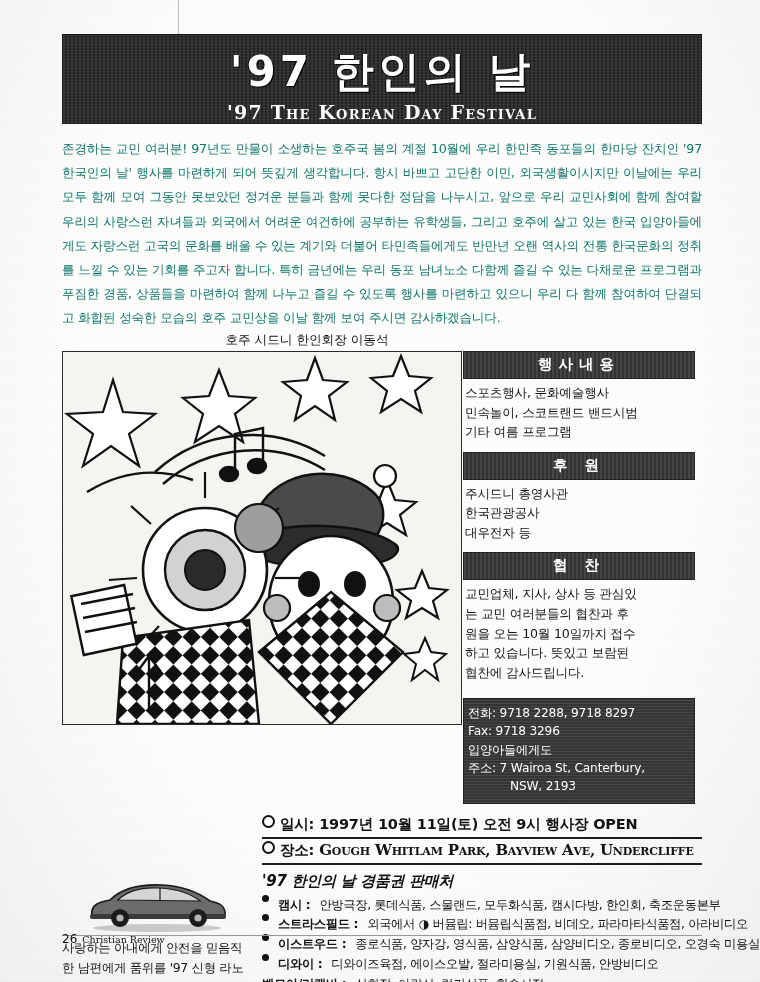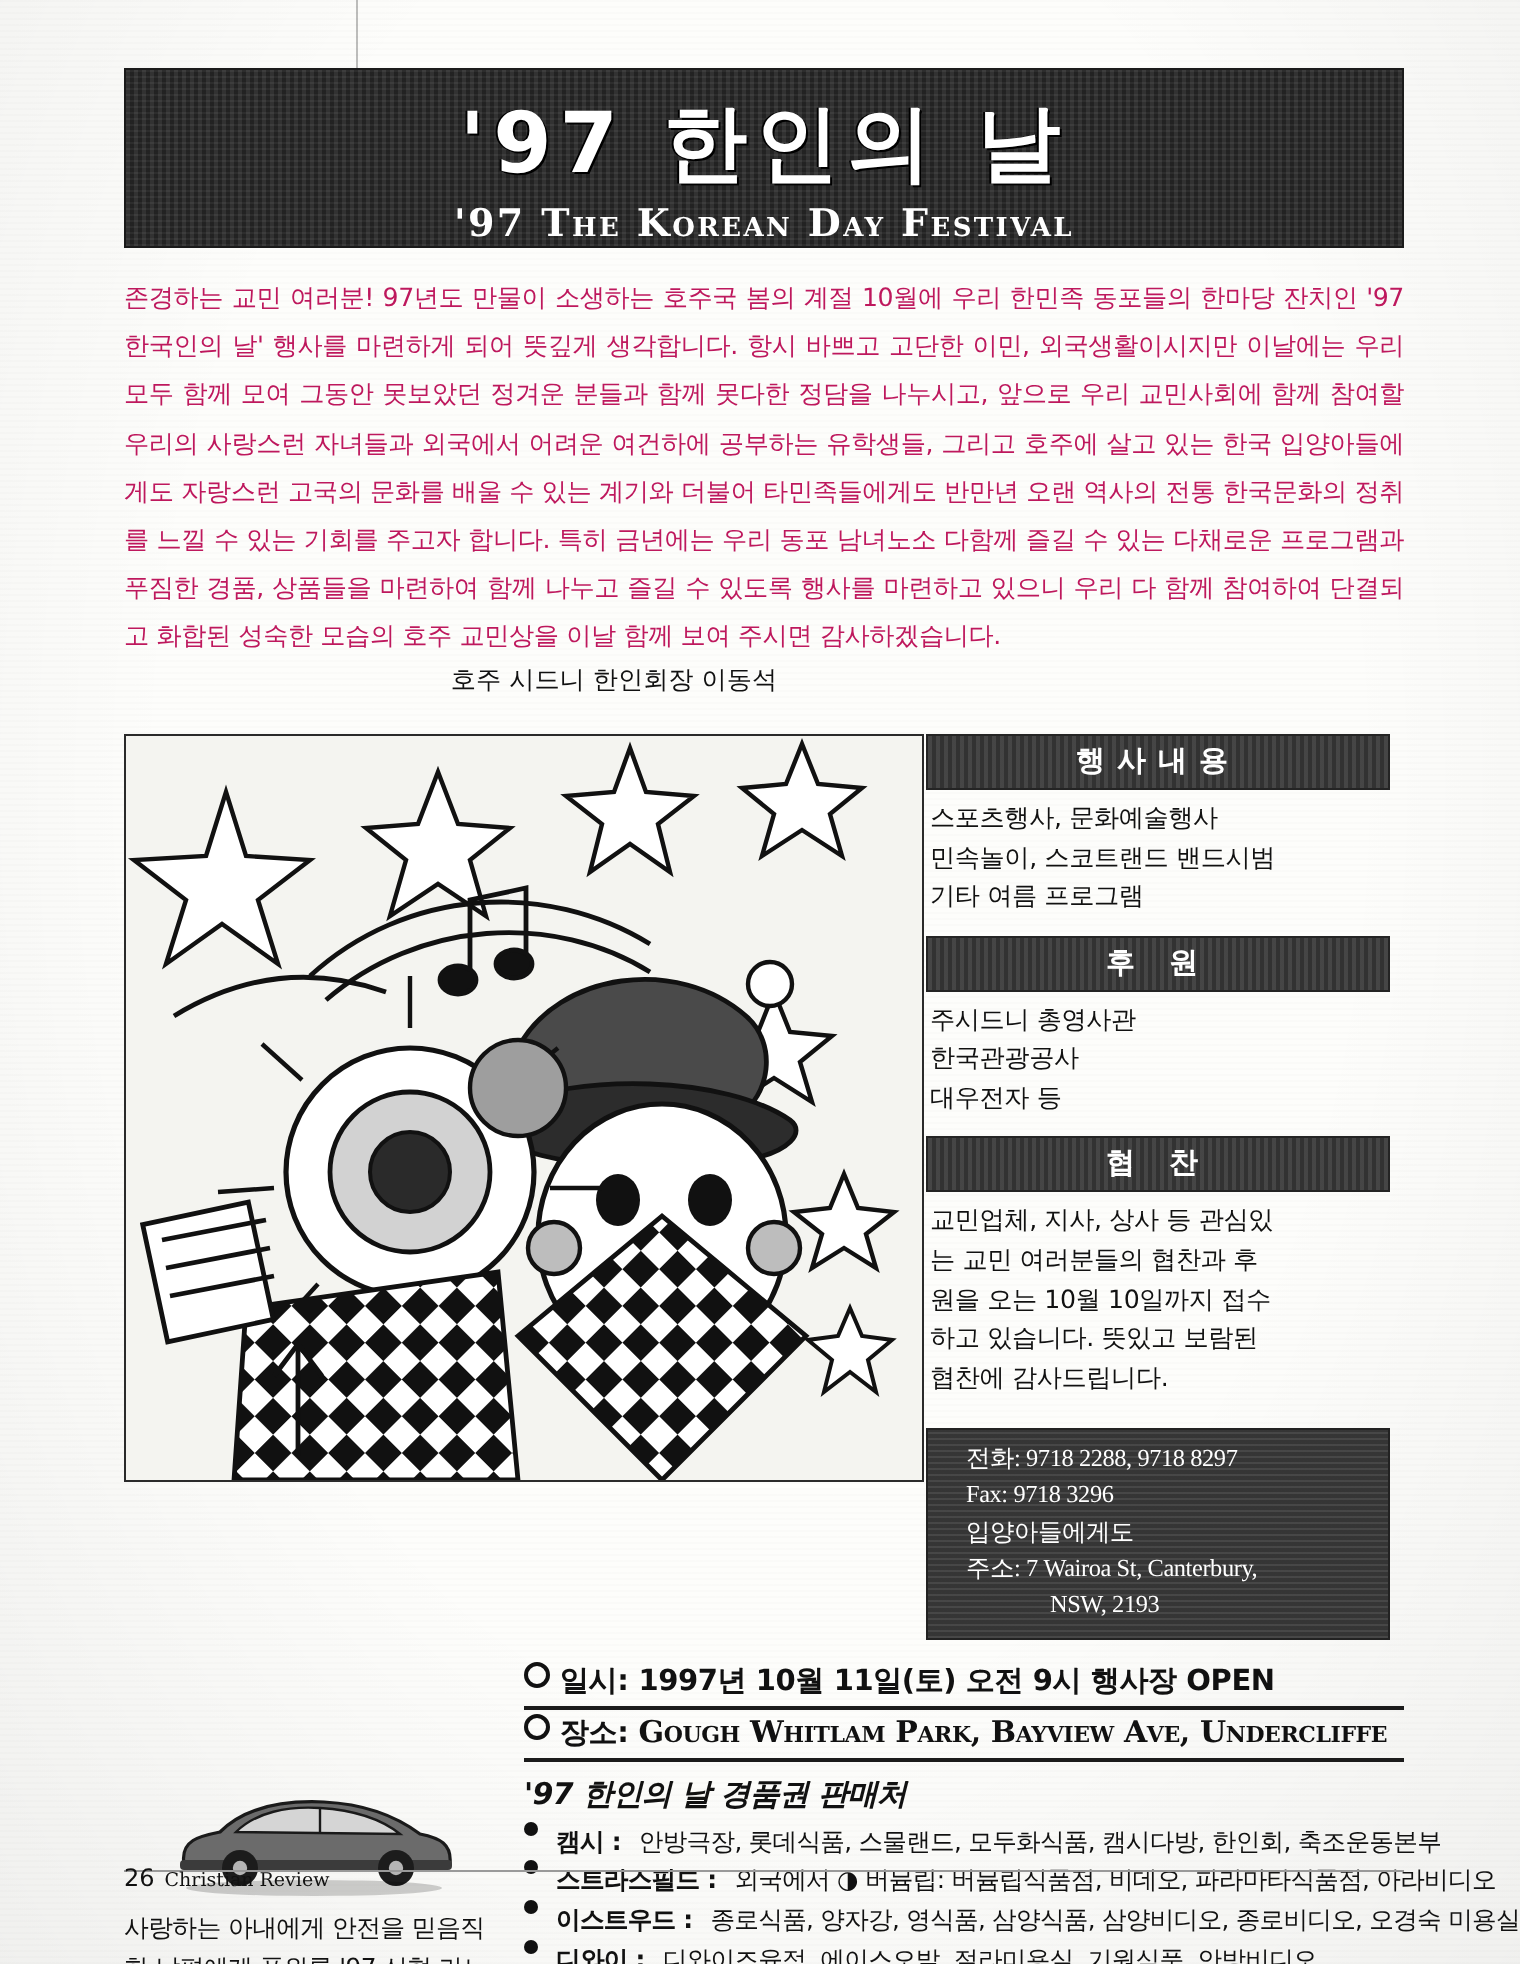--- a/index.html
+++ b/index.html
@@ -82,34 +82,34 @@
     font-variant: small-caps;
   }
 
   
   .greeting {
     margin-top: 13px;
     font-size: 12.6px;
     line-height: 1.92;
     text-align: justify;
     letter-spacing: -0.2px;
-    color: #be185d;
+    color: #0f766e;
     font-family: "DejaVu Sans", sans-serif;
   }
   .signature {
     margin-top: 2px;
     font-size: 12.6px;
     text-align: center;
     padding-right: 150px;
     letter-spacing: 0px;
   }
 
   
   .mid {
-    margin-top: 18px;
+    margin-top: 2px;
     display: flex;
     gap: 1px;
     align-items: flex-start;
   }
 
   
   .artwork {
     width: 398px;
     height: 372px;
     border: 1px solid #2a2a2a;
@@ -141,25 +141,24 @@
     letter-spacing: -0.2px;
   }
   .blk div { white-space: nowrap; }
 
   .contactbox {
     margin-top: 6px;
     background: #3d3d3d;
     background-image: repeating-linear-gradient(0deg, rgba(255,255,255,0.05) 0 1px, rgba(0,0,0,0.13) 1px 3px);
     color: #fff;
     border: 1px solid #222;
-    padding: 5px 8px 7px 19px;
+    padding: 5px 8px 7px 4px;
     font-size: 12.2px;
     line-height: 1.5;
     letter-spacing: -0.2px;
-    font-family: Liberation Serif, serif;
   }
   .contactbox div { white-space: nowrap; }
 
   
   .detailwrap {
     margin-top: 9px;
     margin-left: 200px;
     width: 440px;
   }
   .detailrow {

